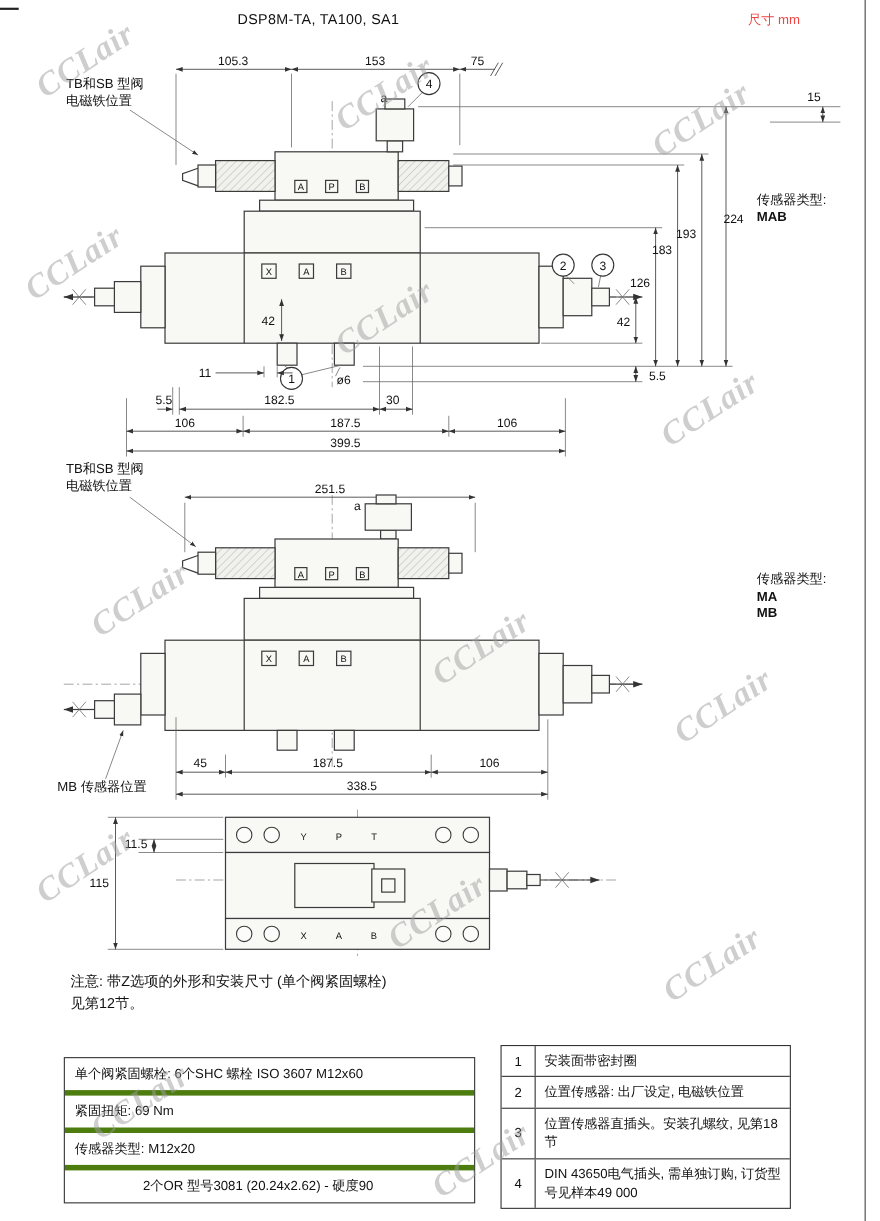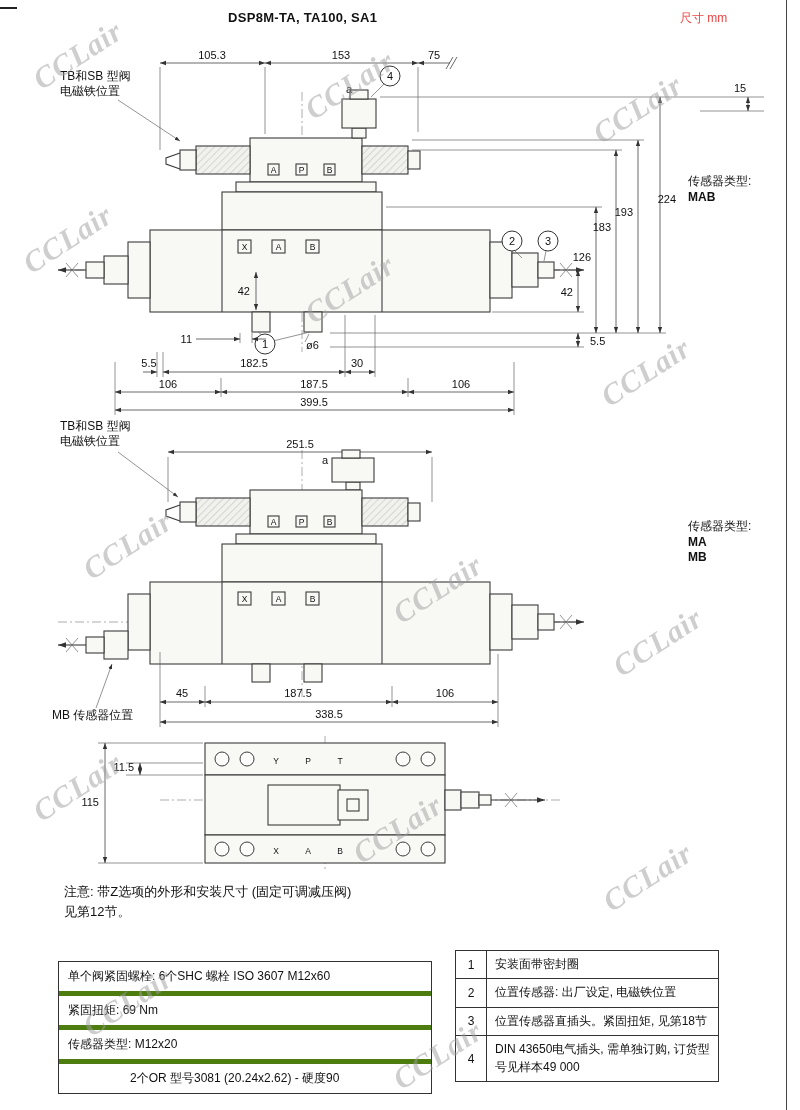--- a/index.html
+++ b/index.html
@@ -1,18 +1,18 @@
 <!DOCTYPE html>
 <html><head>
 <meta charset="utf-8">
 <style>
   html,body{margin:0;padding:0;background:#e8e8e8}
   .page{position:relative;width:800px;height:1110px;background:#ffffff;
         font-family:"Liberation Sans",sans-serif;overflow:hidden;margin:0 auto}
-  .title{position:absolute;left:228px;top:10px;font-size:13px;font-weight:bold;color:#111;letter-spacing:.3px}
+  .title{position:absolute;left:216px;top:10px;font-size:13px;font-weight:normal;color:#111;letter-spacing:.3px}
   .unit{position:absolute;left:680px;top:10px;font-size:12px;color:#ef4444}
   .corner-tick{position:absolute;left:0;top:7px;width:17px;height:2px;background:#222}
   .right-border{position:absolute;left:786px;top:0;width:1px;height:1110px;background:#444}
   svg.drawing{position:absolute;left:0;top:0}
 
   
   .ln{stroke:#3b3b3b;stroke-width:1.1;fill:none}
   .fb{fill:#f8f8f5;stroke:#3b3b3b;stroke-width:1.1}
   .fh{fill:url(#hatch);stroke:#3b3b3b;stroke-width:1.1}
   .co{fill:#ffffff;stroke:#333;stroke-width:1}
@@ -362,21 +362,21 @@
         <text class="t" x="99" y="806" text-anchor="end">115</text>
         <line class="xt" x1="126" y1="763" x2="203" y2="763"></line>
         <line class="xt" x1="126" y1="775" x2="203" y2="775"></line>
         <line class="dm" x1="140" y1="763" x2="140" y2="775" marker-start="url(#ar)" marker-end="url(#ar)"></line>
         <text class="t" x="134" y="771" text-anchor="end">11.5</text>
       </g>
     </g>
   </svg>
 
   <div class="note">
-    <span class="nlabel">注意:</span><span> 带Z选项的外形和安装尺寸 (固定可调减压阀)</span><br>
+    <span class="nlabel">注意:</span><span> 带Z选项的外形和安装尺寸 (单个阀紧固螺栓)</span><br>
     <span>见第12节。</span>
   </div>
 
   <div class="spec-table">
     <div class="spec-row">单个阀紧固螺栓:  6个SHC 螺栓 ISO 3607  M12x60</div>
     <div class="spec-row">紧固扭矩:  69 Nm</div>
     <div class="spec-row">传感器类型:  M12x20</div>
     <div class="spec-row">
       <div class="seal-line2">2个OR 型号3081 (20.24x2.62) - 硬度90</div>
     </div>
@@ -386,21 +386,21 @@
     <div class="legend-row">
       <div class="legend-num">1</div>
       <div class="legend-text">安装面带密封圈</div>
     </div>
     <div class="legend-row">
       <div class="legend-num">2</div>
       <div class="legend-text">位置传感器: 出厂设定, 电磁铁位置</div>
     </div>
     <div class="legend-row">
       <div class="legend-num">3</div>
-      <div class="legend-text">位置传感器直插头。紧固扭矩, 见第18节</div>
+      <div class="legend-text">位置传感器直插头。安装孔螺纹, 见第18节</div>
     </div>
     <div class="legend-row">
       <div class="legend-num">4</div>
       <div class="legend-text">DIN 43650电气插头, 需单独订购, 订货型号见样本49 000</div>
     </div>
   </div>
 
   <span class="wm" style="left:28px;top:38px">CCLair</span>
   <span class="wm" style="left:300px;top:68px">CCLair</span>
   <span class="wm" style="left:588px;top:92px">CCLair</span>

